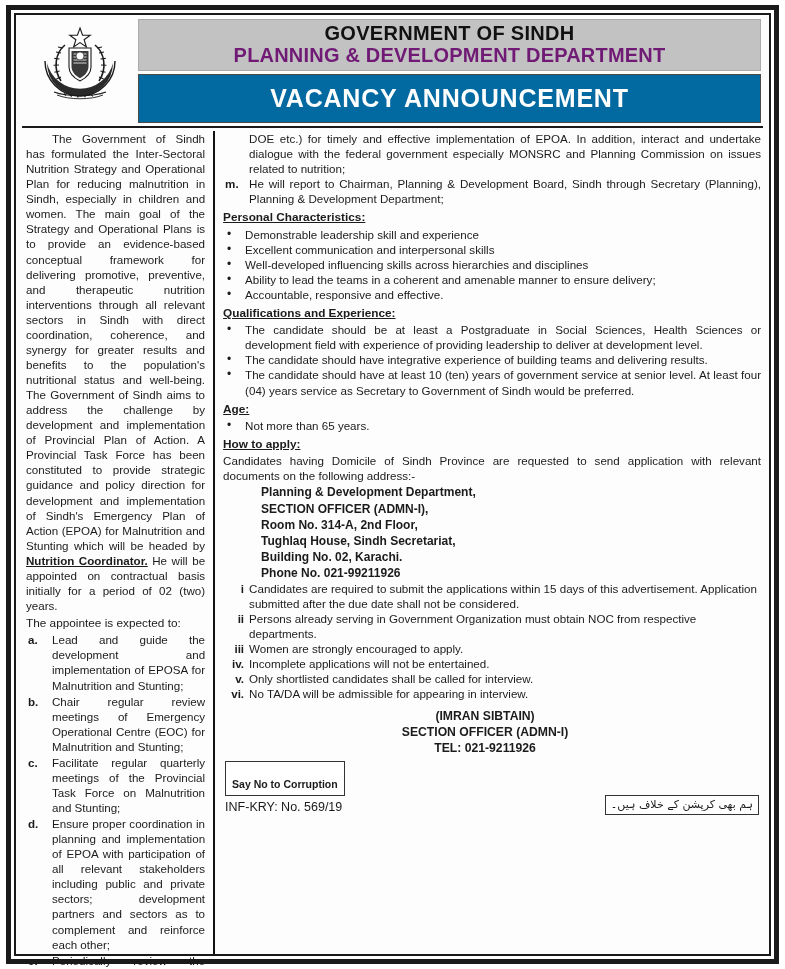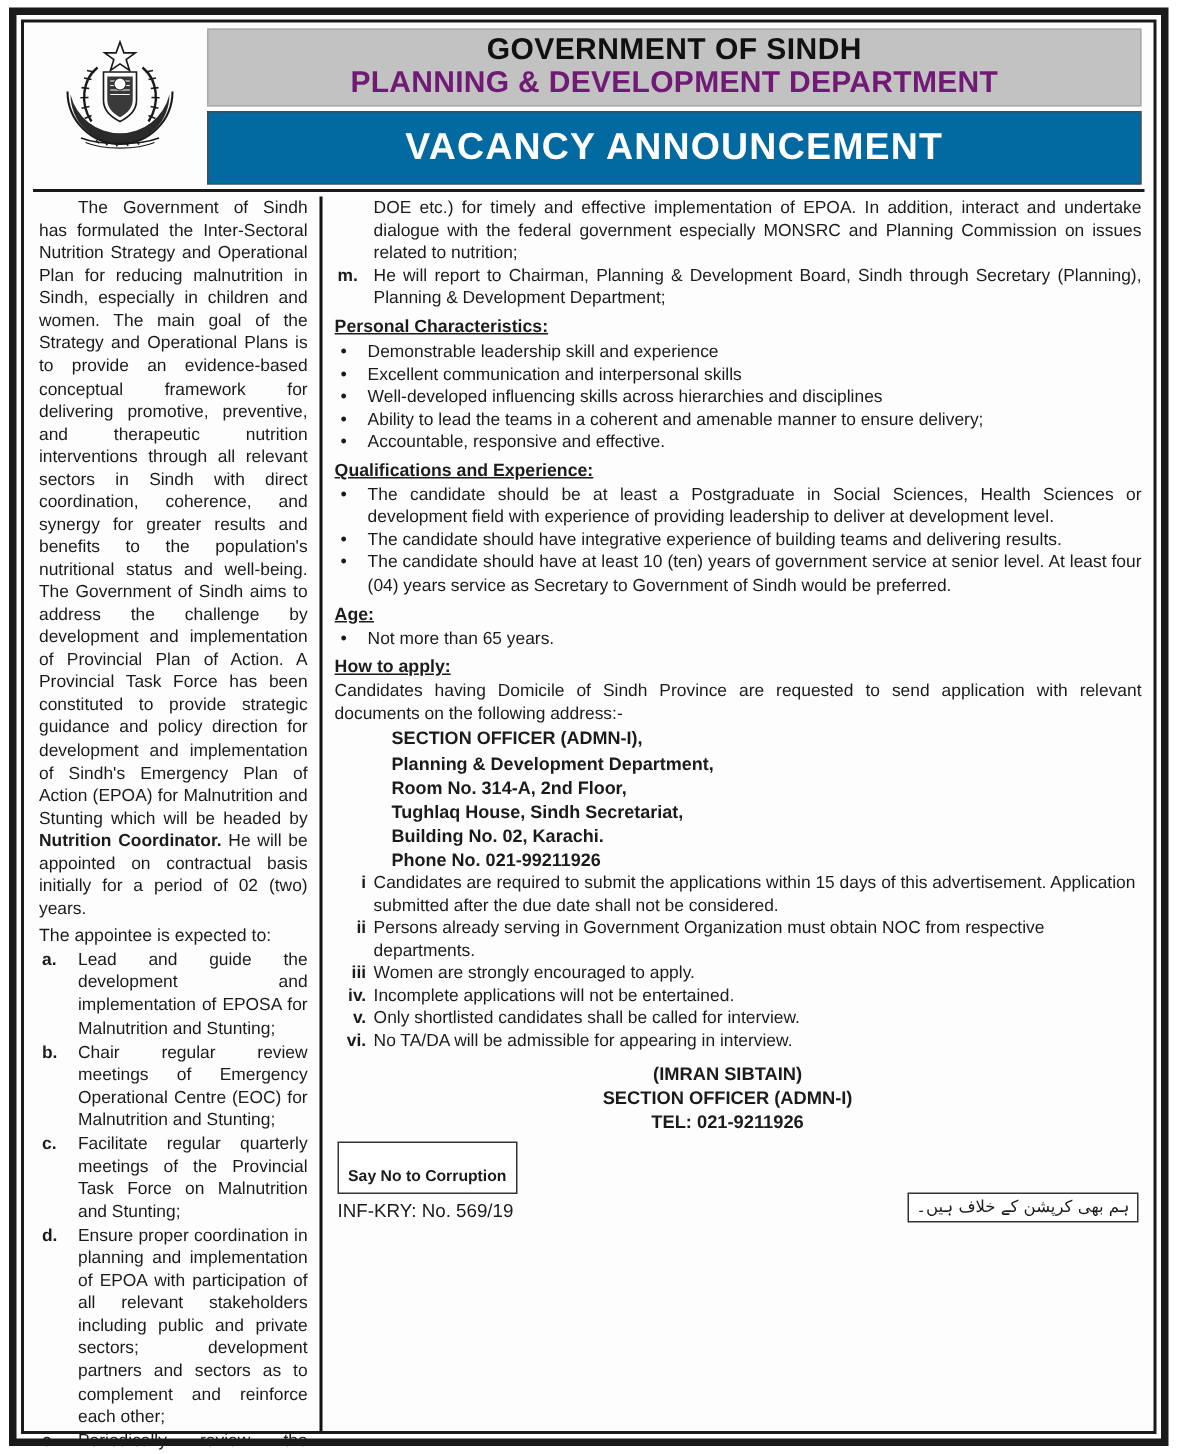--- a/index.html
+++ b/index.html
@@ -106,21 +106,21 @@
     width: 380px;
     padding: 0 8px 0 4px;
     border-right: 2px solid #111;
   }
   .col-right {
     flex: 1 1 auto;
     padding: 0 2px 0 8px;
   }
 
   p.para { margin: 0 0 3px 0; text-indent: 26px; }
-  .bold { font-weight: bold; }
+  .bold { font-weight: bold; text-decoration: underline; }
   h4.sec {
     margin: 4px 0 1px 0;
     font-size: 11.8px;
     font-weight: bold;
     text-decoration: underline;
     text-align: left;
   }
   h4.sec-plain {
     margin: 3px 0 1px 0;
     font-size: 11.8px;
@@ -361,22 +361,22 @@
         <li>
               <span class="mk">•</span>
               <span class="tx">Not more than 65 years.</span>
             </li>
       </ul>
 
       <h4 class="sec">How to apply:</h4>
       <div style="text-align:justify;">Candidates having Domicile of Sindh Province are requested to send application with relevant documents on the following address:-</div>
 
       <div class="addr">
+        <div>Planning &amp; Development Department,</div>
         <div>SECTION OFFICER (ADMN-I),</div>
-        <div>Planning &amp; Development Department,</div>
         <div>Room No. 314-A, 2nd Floor,</div>
         <div>Tughlaq House, Sindh Secretariat,</div>
         <div>Building No. 02, Karachi.</div>
         <div>Phone No. 021-99211926</div>
       </div>
 
       <ul class="romans">
         <li>
               <span class="mk">i</span>
               <span class="tx">Candidates are required to submit the applications within 15 days of this advertisement. Application submitted after the due date shall not be considered.</span>

